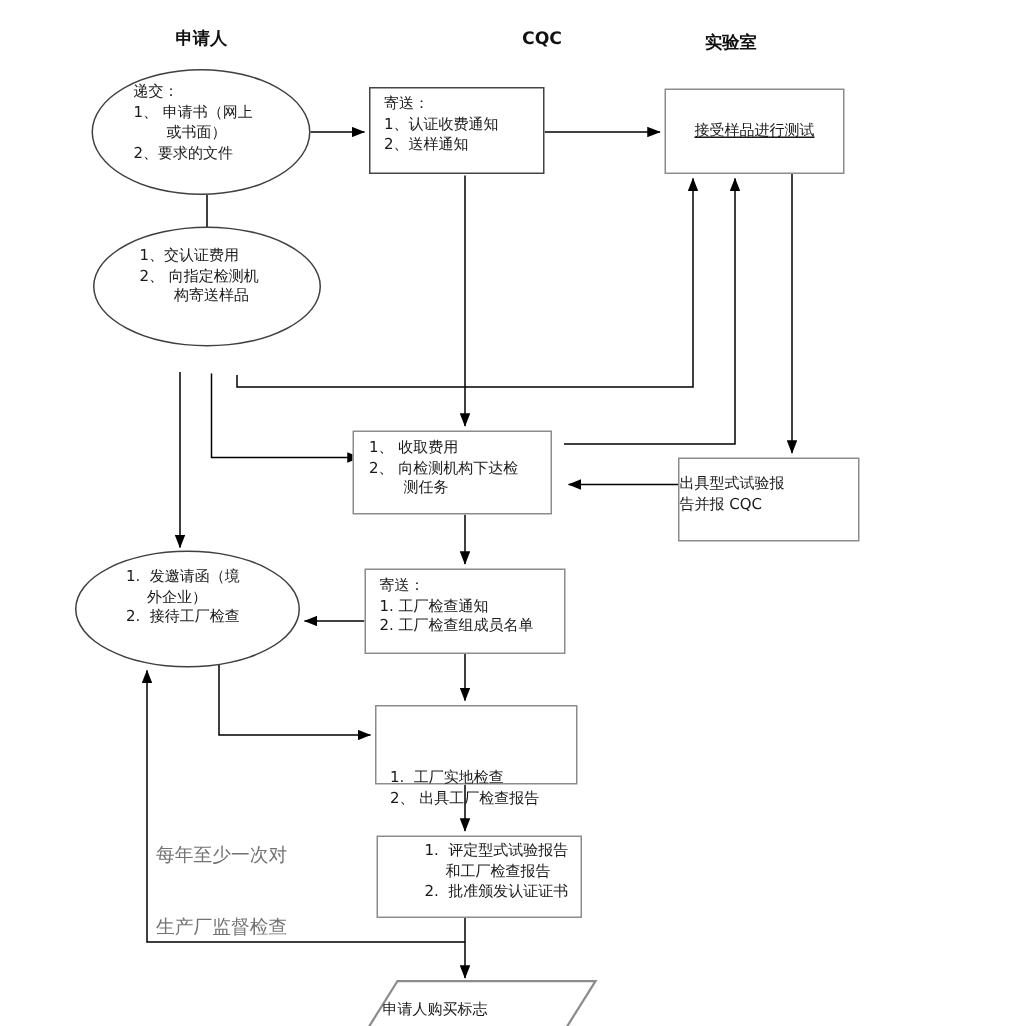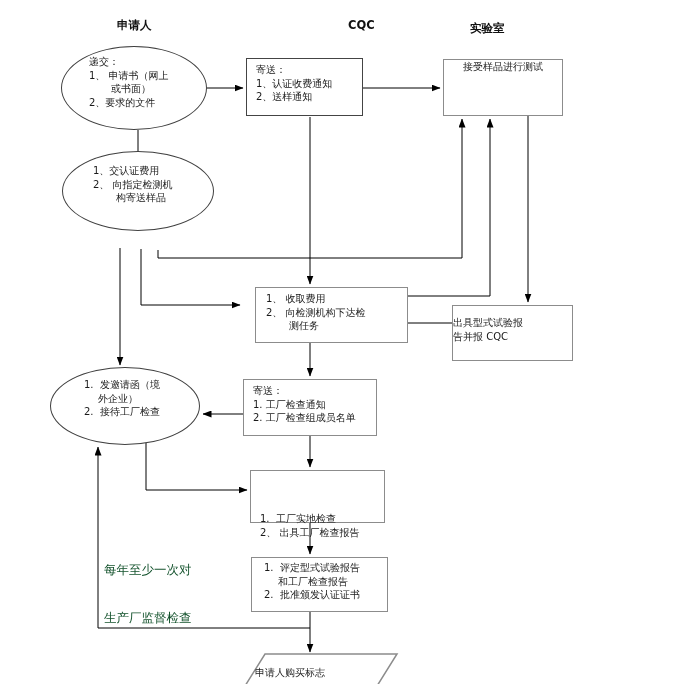--- a/index.html
+++ b/index.html
@@ -11,22 +11,22 @@
   .hdr{position:absolute;z-index:2;font-size:11.5px;font-weight:bold;color:#111;white-space:pre;}
   .node{position:absolute;z-index:1;box-sizing:border-box;background:#ffffff;}
   .rect{border:1.5px solid #8c8c8c;}
   .rect.dark{border:1px solid #444444;}
   .ellipse{border:1px solid #404040;border-radius:50%;}
   .txt{font-size:10px;line-height:13.5px;}
   .ln{white-space:pre;}
   .ind14{padding-left:14px;}
   .ind22{padding-left:22px;}
   .ind23{padding-left:23px;}
-  .center-box{display:flex;justify-content:center;text-align:center;}
-  .annot{position:absolute;z-index:2;font-size:12.5px;line-height:16px;white-space:pre;color:#14532d;}
+  .center-box{display:flex;align-items:center;justify-content:center;text-align:center;text-decoration:underline;}
+  .annot{position:absolute;z-index:2;font-size:12.5px;line-height:16px;white-space:pre;color:#737373;}
   .para-label{position:absolute;z-index:2;font-size:10px;white-space:pre;}
 </style>
 </head>
 <body>
 
 <svg id="wires" width="674" height="684" viewBox="0 0 674 684">
   <defs>
     <marker id="arr" markerWidth="9" markerHeight="7" refX="8.5" refY="3.5" orient="auto" markerUnits="userSpaceOnUse">
       <path d="M0,0 L9,3.5 L0,7 Z" fill="#000"></path>
     </marker>
@@ -79,21 +79,21 @@
 </div>
 
 <div class="node ellipse" style="left:62px;top:151px;width:152px;height:80px;">
   <div class="txt" style="padding:12px 0 0 30px;">
     <div class="ln">1、交认证费用</div>
     <div class="ln">2、 向指定检测机</div>
     <div class="ln ind23">构寄送样品</div>
   </div>
 </div>
 
-<div class="node rect" style="left:255px;top:287px;width:153px;height:56px;">
+<div class="node rect" style="left:235px;top:287px;width:133px;height:56px;">
   <div class="txt" style="padding:4px 0 0 10px;">
     <div class="ln">1、 收取费用</div>
     <div class="ln">2、 向检测机构下达检</div>
     <div class="ln ind23">测任务</div>
   </div>
 </div>
 
 <div class="node rect" style="left:452px;top:305px;width:121px;height:56px;">
   <div class="txt" style="padding:10px 0 0 0;">
     <div class="ln">出具型式试验报</div>
@@ -117,21 +117,21 @@
   </div>
 </div>
 
 <div class="node rect" style="left:250px;top:470px;width:135px;height:53px;">
   <div class="txt" style="padding:5px 0 0 9px;margin-top:36px;">
     <div class="ln">1.  工厂实地检查</div>
     <div class="ln">2、 出具工厂检查报告</div>
   </div>
 </div>
 
-<div class="node rect" style="left:251px;top:557px;width:137px;height:55px;">
+<div class="node rect" style="left:251px;top:557px;width:137px;height:55px;padding-left:19px;">
   <div class="txt" style="padding:3px 0 0 12px;">
     <div class="ln">1.  评定型式试验报告</div>
     <div class="ln ind14">和工厂检查报告</div>
     <div class="ln">2.  批准颁发认证证书</div>
   </div>
 </div>
 
 <div class="annot" style="left:104px;top:530px;">
   <div class="ln">每年至少一次对</div>
   <div class="ln">生产厂监督检查</div>

